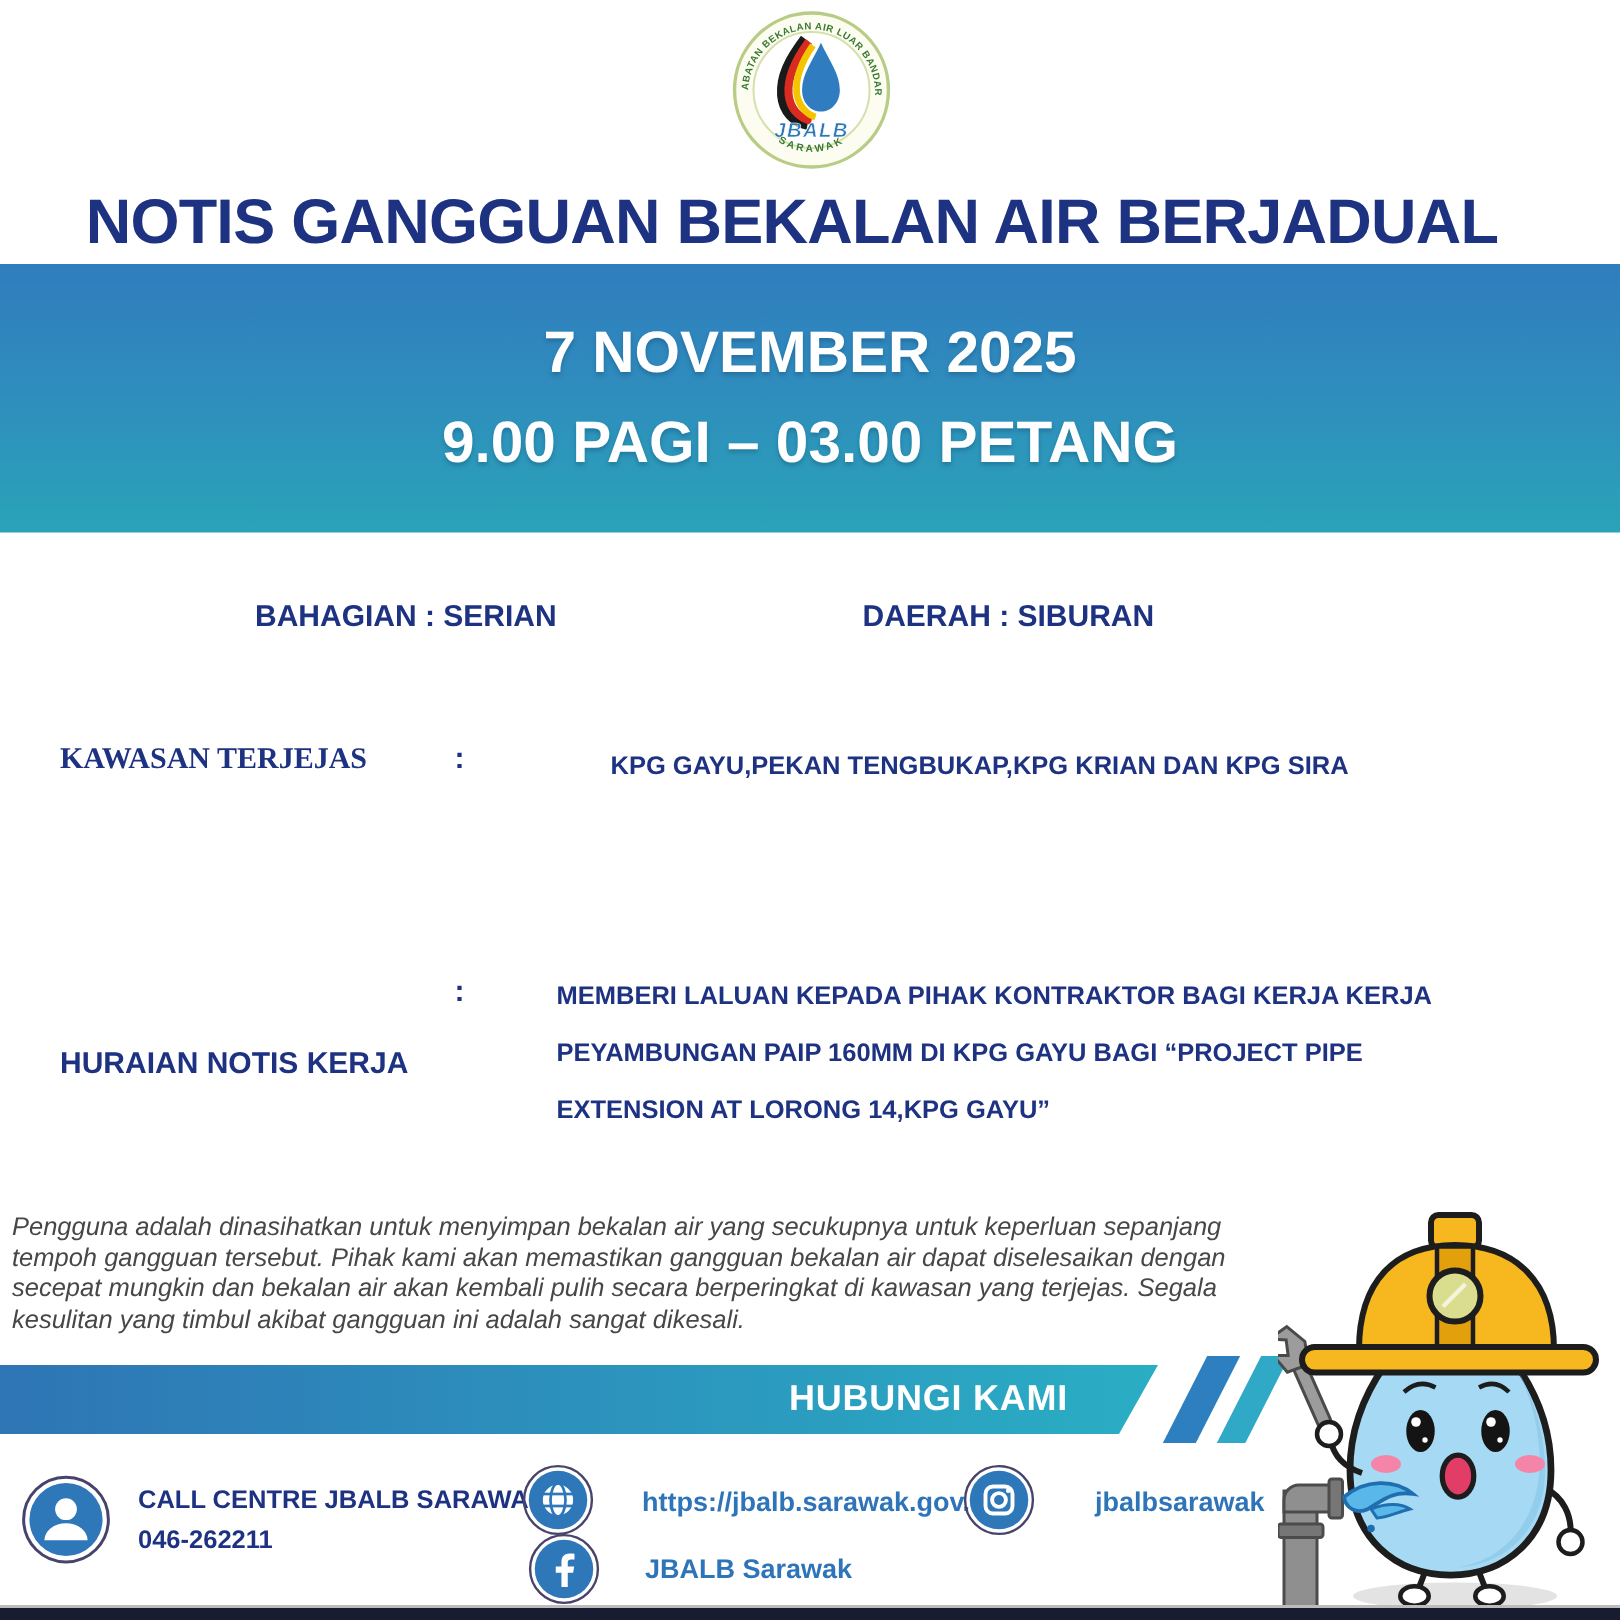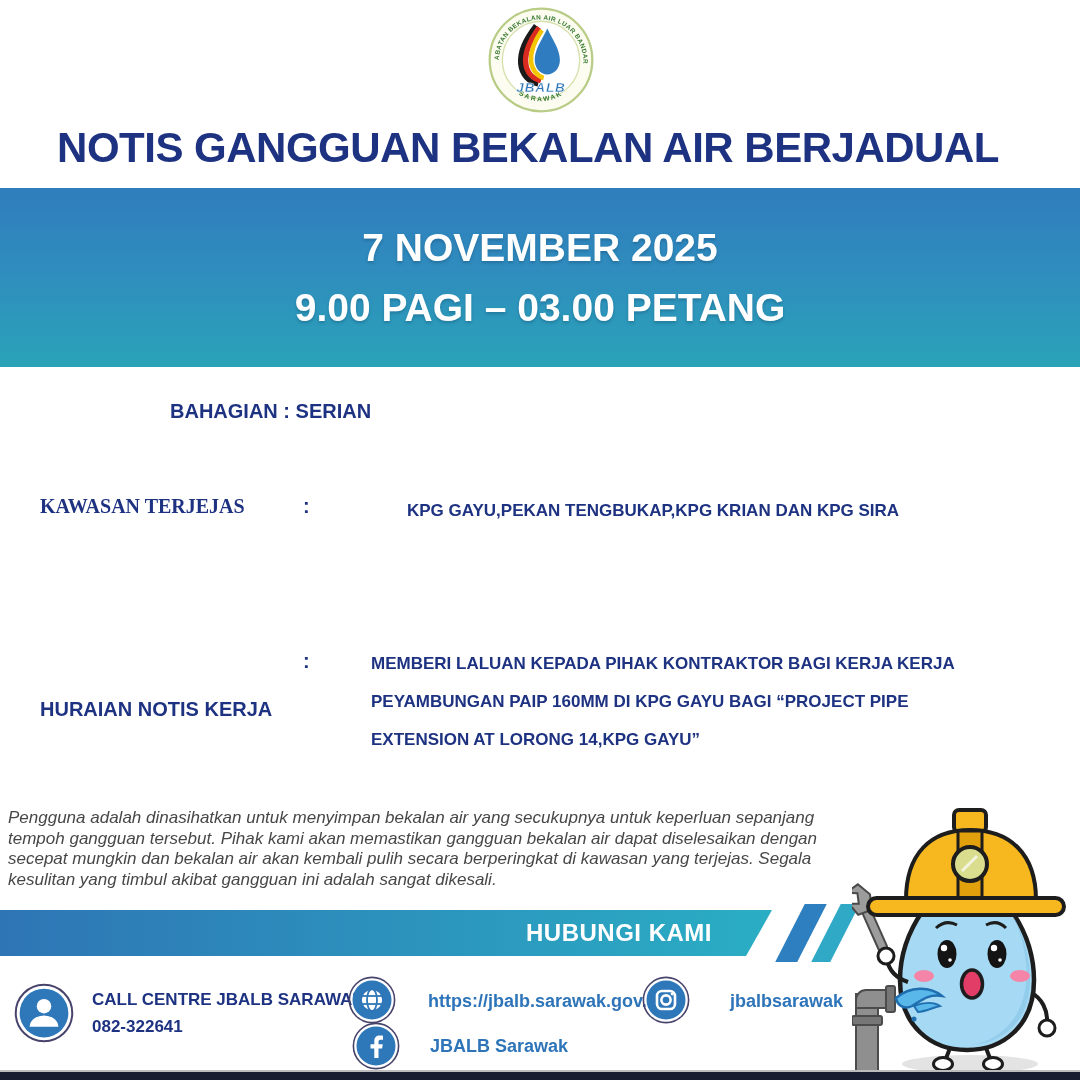--- a/index.html
+++ b/index.html
@@ -9,21 +9,21 @@
     font-family:"Liberation Sans", sans-serif;
   }
   
   .logo-wrap{position:absolute;left:487px;top:6px;width:108px;height:108px;}
   .main-title{
     position:absolute;left:0;top:124px;width:1056px;text-align:center;
     font-size:42px;font-weight:bold;color:#1e3282;letter-spacing:-0.5px;
   }
   
   .banner{
-    position:absolute;left:0;top:188px;width:1080px;height:179px;
+    position:absolute;left:0;top:176px;width:1080px;height:179px;
     background:linear-gradient(180deg,#2f7dbd 0%,#2f8cbd 45%,#2aa3b8 100%);
     display:flex;flex-direction:column;align-items:center;justify-content:center;
     gap:16px;color:#ffffff;
   }
   .banner .line{font-size:39px;font-weight:bold;text-shadow:0 2px 3px rgba(0,40,70,.25);}
   
   .loc{position:absolute;top:400px;font-size:20px;font-weight:bold;color:#1e3282;}
   .loc.bahagian{left:170px;}
   .loc.daerah{left:575px;}
   
@@ -95,20 +95,21 @@
   </div>
 
   <div class="main-title">NOTIS GANGGUAN BEKALAN AIR BERJADUAL</div>
 
   <div class="banner">
     <div class="line">7 NOVEMBER 2025</div>
     <div class="line">9.00 PAGI – 03.00 PETANG</div>
   </div>
 
   <div class="loc bahagian">BAHAGIAN : SERIAN</div>
+  <div class="loc daerah">DAERAH : SIBURAN</div>
 
   <div class="row-kawasan">
     <div class="det-label">KAWASAN TERJEJAS</div>
     <div class="det-colon">:</div>
     <div class="det-value">KPG GAYU,PEKAN TENGBUKAP,KPG KRIAN DAN KPG SIRA</div>
   </div>
 
   <div class="row-huraian">
     <div class="det-label">HURAIAN NOTIS KERJA</div>
     <div class="det-colon">:</div>
@@ -126,21 +127,21 @@
   <div class="c-icon" style="left:14px;top:983px;width:60px;height:60px;">
     <svg viewBox="0 0 48 48" width="60" height="60">
       <circle cx="24" cy="24" r="22.6" fill="none" stroke="#47436b" stroke-width="1.6"></circle>
       <circle cx="24" cy="24" r="19.5" fill="#2e77b8"></circle>
       <circle cx="24" cy="18.5" r="5.8" fill="#ffffff"></circle>
       <path d="M12.5,35 a11.5,9 0 0 1 23,0 z" fill="#ffffff"></path>
     </svg>
   </div>
   <div class="c-text navy" style="left:92px;top:986px;">
     <div>CALL CENTRE JBALB SARAWAK</div>
-    <div>082-322641</div>
+    <div>046-262211</div>
   </div>
 
   <div class="c-icon" style="left:348px;top:976px;width:48px;height:48px;">
     <svg viewBox="0 0 48 48" width="48" height="48">
       <circle cx="24" cy="24" r="22.6" fill="none" stroke="#47436b" stroke-width="1.6"></circle>
       <circle cx="24" cy="24" r="19.5" fill="#2e77b8"></circle>
       <circle cx="24" cy="24" r="11" fill="#ffffff"></circle>
       <g stroke="#2e77b8" stroke-width="1.8" fill="none">
         <circle cx="24" cy="24" r="11"></circle>
         <ellipse cx="24" cy="24" rx="5" ry="11"></ellipse>

